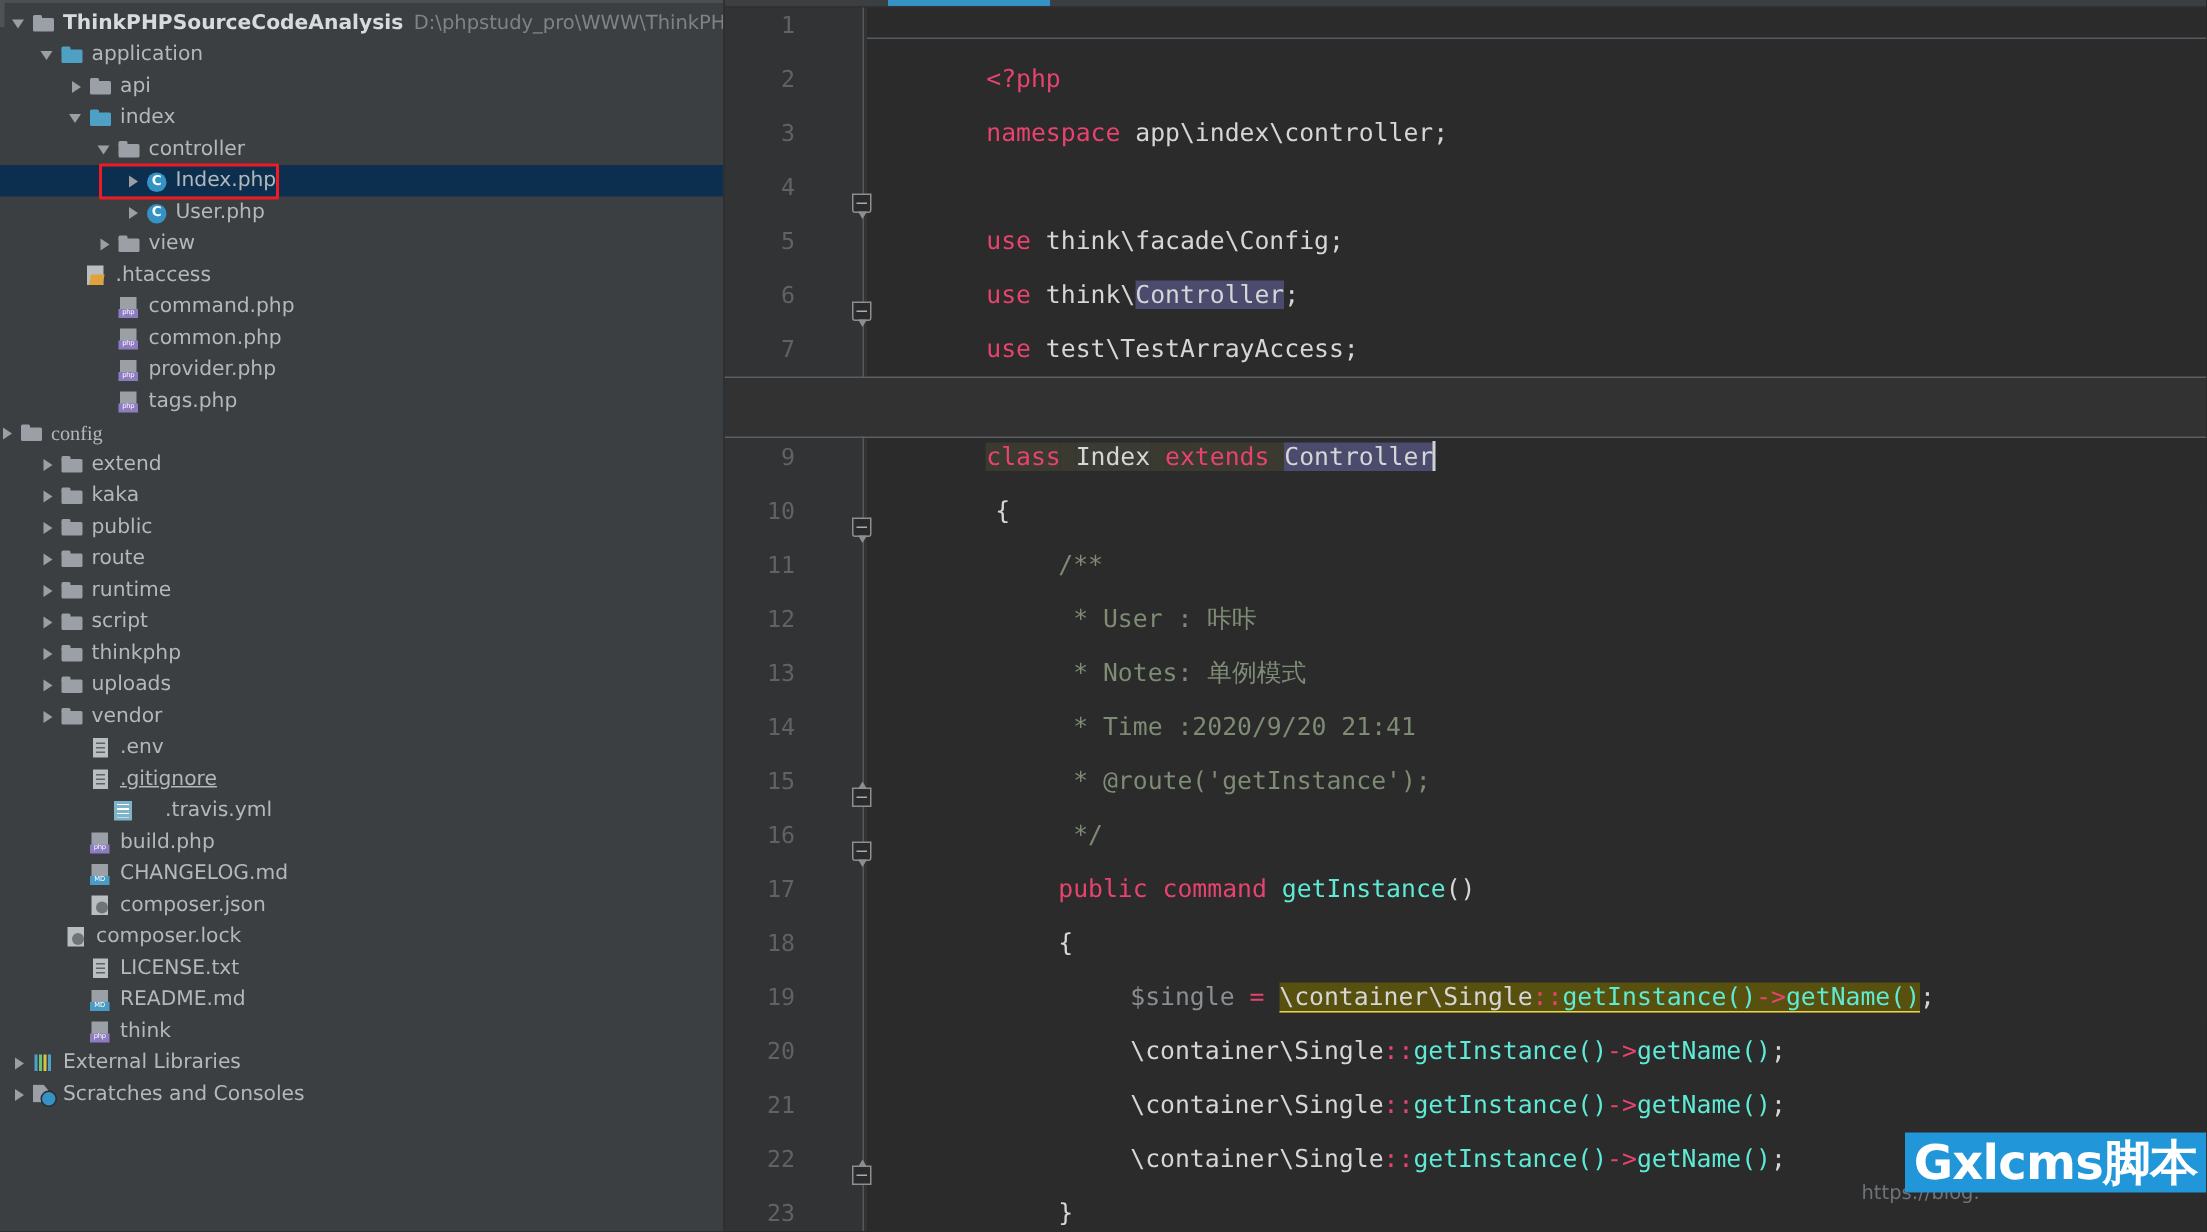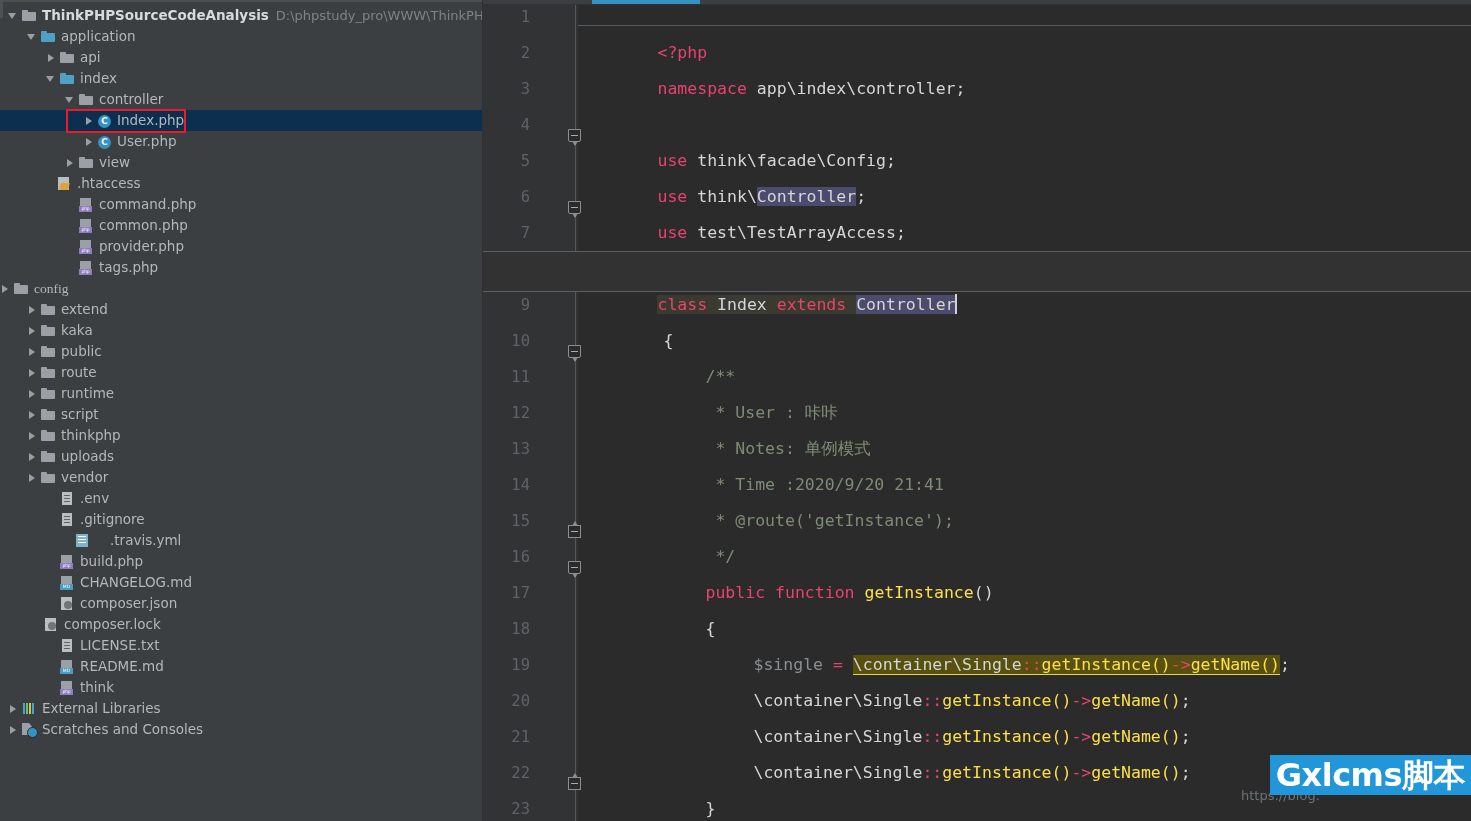--- a/index.html
+++ b/index.html
@@ -186,21 +186,21 @@
     font-size:16.5px;white-space:pre;
   }
   .cl{position:absolute;left:0;height:36px;line-height:36px;color:#a9b7c6;}
 
   #line1-underline{position:absolute;left:95px;top:25px;width:1376px;height:1px;background:#555d64;}
   #cur-line-top{position:absolute;left:0;top:251px;width:1471px;height:1px;background:#5a5f63;}
   #cur-line-bot{position:absolute;left:0;top:291px;width:1471px;height:1px;background:#5a5f63;}
   #cur-line-bg{position:absolute;left:0;top:252px;width:1471px;height:39px;background:#323232;}
 
   .kw{color:#e8436f;}
-  .fn{color:#fde047;}
+  .fn{color:#5eead4;}
   .cmt{color:#7e8b75;}
   .op{color:#e8436f;}
   .white{color:#d6d6d6;}
   .dim{color:#8a8f93;}
 
   .sel-purple{background:#4b4b6e;}
   .box-ident{background:#3b3b35;}
   .box-kw{background:#3b3a30;}
   .warn-hl{
     background:#57500f;border-bottom:1px solid #e8d44d;
@@ -349,21 +349,21 @@
         <div class="tree-row" style="position: absolute; left: 0px; width: 483px; top: 467px; box-sizing: border-box; padding-left: 27px;">
           <span class="twisty right"></span>
           <span class="ico folder"></span>
           <span class="tree-label">vendor</span>
         </div>
         <div class="tree-row" style="position: absolute; left: 0px; width: 483px; top: 488px; box-sizing: border-box; padding-left: 46px;">
           <span class="twisty none"></span>
           <span class="ico txt"></span>
           <span class="tree-label">.env</span>
         </div>
-        <div class="tree-row" style="position: absolute; left: 0px; width: 483px; top: 509px; box-sizing: border-box; padding-left: 46px;">
+        <div class="tree-row" style="position: absolute; left: 0px; width: 483px; top: 509px; box-sizing: border-box; padding-left: 46px; text-decoration: underline;">
           <span class="twisty none"></span>
           <span class="ico txt"></span>
           <span class="tree-label">.gitignore</span>
         </div>
         <div class="tree-row" style="position: absolute; left: 0px; width: 483px; top: 530px; box-sizing: border-box; padding-left: 46px; gap: 15px;">
           <span class="twisty none"></span>
           <span class="ico yml"></span>
           <span class="tree-label">.travis.yml</span>
         </div>
         <div class="tree-row" style="position: absolute; left: 0px; width: 483px; top: 551px; box-sizing: border-box; padding-left: 46px;">
@@ -525,21 +525,21 @@
         <span class="cmt"> * Time :2020/9/20 21:41</span>
       </div>
       <div class="cl" style="top:462px;padding-left:48px;">
         <span class="cmt"> * @route('getInstance');</span>
       </div>
       <div class="cl" style="top:498px;padding-left:48px;">
         <span class="cmt"> */</span>
       </div>
 
       <div class="cl" style="top:534px;padding-left:48px;">
-        <span class="kw">public</span><span> </span><span class="kw">function</span><span> </span><span class="fn">getInstance</span><span class="white">()</span>
+        <span class="kw">public</span><span> </span><span class="kw">command</span><span> </span><span class="fn">getInstance</span><span class="white">()</span>
       </div>
 
       <div class="cl" style="top:570px;padding-left:48px;">
         <span class="white">{</span>
       </div>
 
       <div class="cl" style="top:606px;padding-left:96px;">
         <span class="dim">$single</span><span> </span><span class="op">=</span><span> </span><span class="warn-hl"><span class="white">\container\Single</span><span class="op">::</span><span class="fn">getInstance()</span><span class="op">-&gt;</span><span class="fn">getName()</span></span><span class="white">;</span>
       </div>
 

